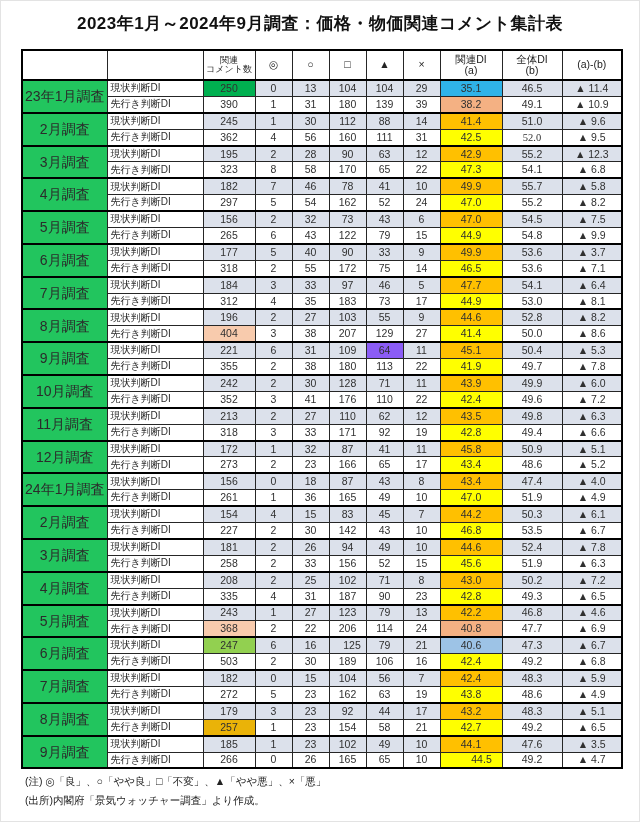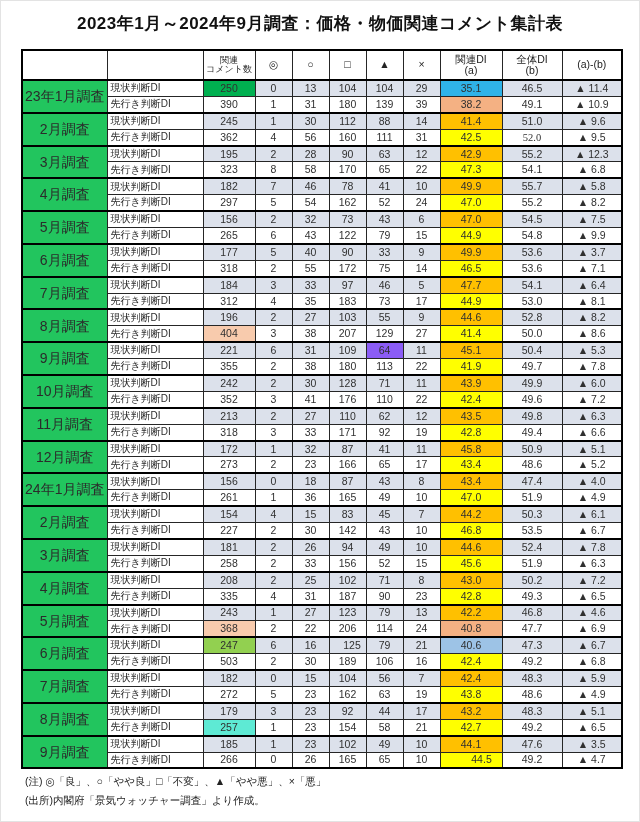--- a/index.html
+++ b/index.html
@@ -582,21 +582,21 @@
         <td class="num-cell" style="background: rgb(220, 225, 235);">23</td>
         <td class="num-cell" style="background: rgb(220, 225, 235);">92</td>
         <td class="num-cell" style="background: rgb(220, 225, 235);">44</td>
         <td class="num-cell" style="background: rgb(220, 225, 235);">17</td>
         <td class="num-cell" style="background: rgb(255, 192, 0);">43.2</td>
         <td class="num-cell" style="background: rgb(220, 225, 235);">48.3</td>
         <td class="num-cell diff-cell" style="background: rgb(220, 225, 235);">▲ 5.1</td>
       </tr>
       <tr class="row-future">
         <td class="type-cell">先行き判断DI</td>
-        <td class="num-cell" style="background: #5eead4; margin-left: 33px;">257</td>
+        <td class="num-cell" style="background: #eab308; margin-left: 33px;">257</td>
         <td class="num-cell" style="background: rgb(255, 255, 255);">1</td>
         <td class="num-cell" style="background: rgb(255, 255, 255);">23</td>
         <td class="num-cell" style="background: rgb(255, 255, 255);">154</td>
         <td class="num-cell" style="background: rgb(255, 255, 255);">58</td>
         <td class="num-cell" style="background: rgb(255, 255, 255);">21</td>
         <td class="num-cell" style="background: rgb(255, 255, 0);">42.7</td>
         <td class="num-cell" style="background: rgb(255, 255, 255);">49.2</td>
         <td class="num-cell diff-cell" style="background: rgb(255, 255, 255);">▲ 6.5</td>
       </tr>
       <tr class="group-start row-current">

